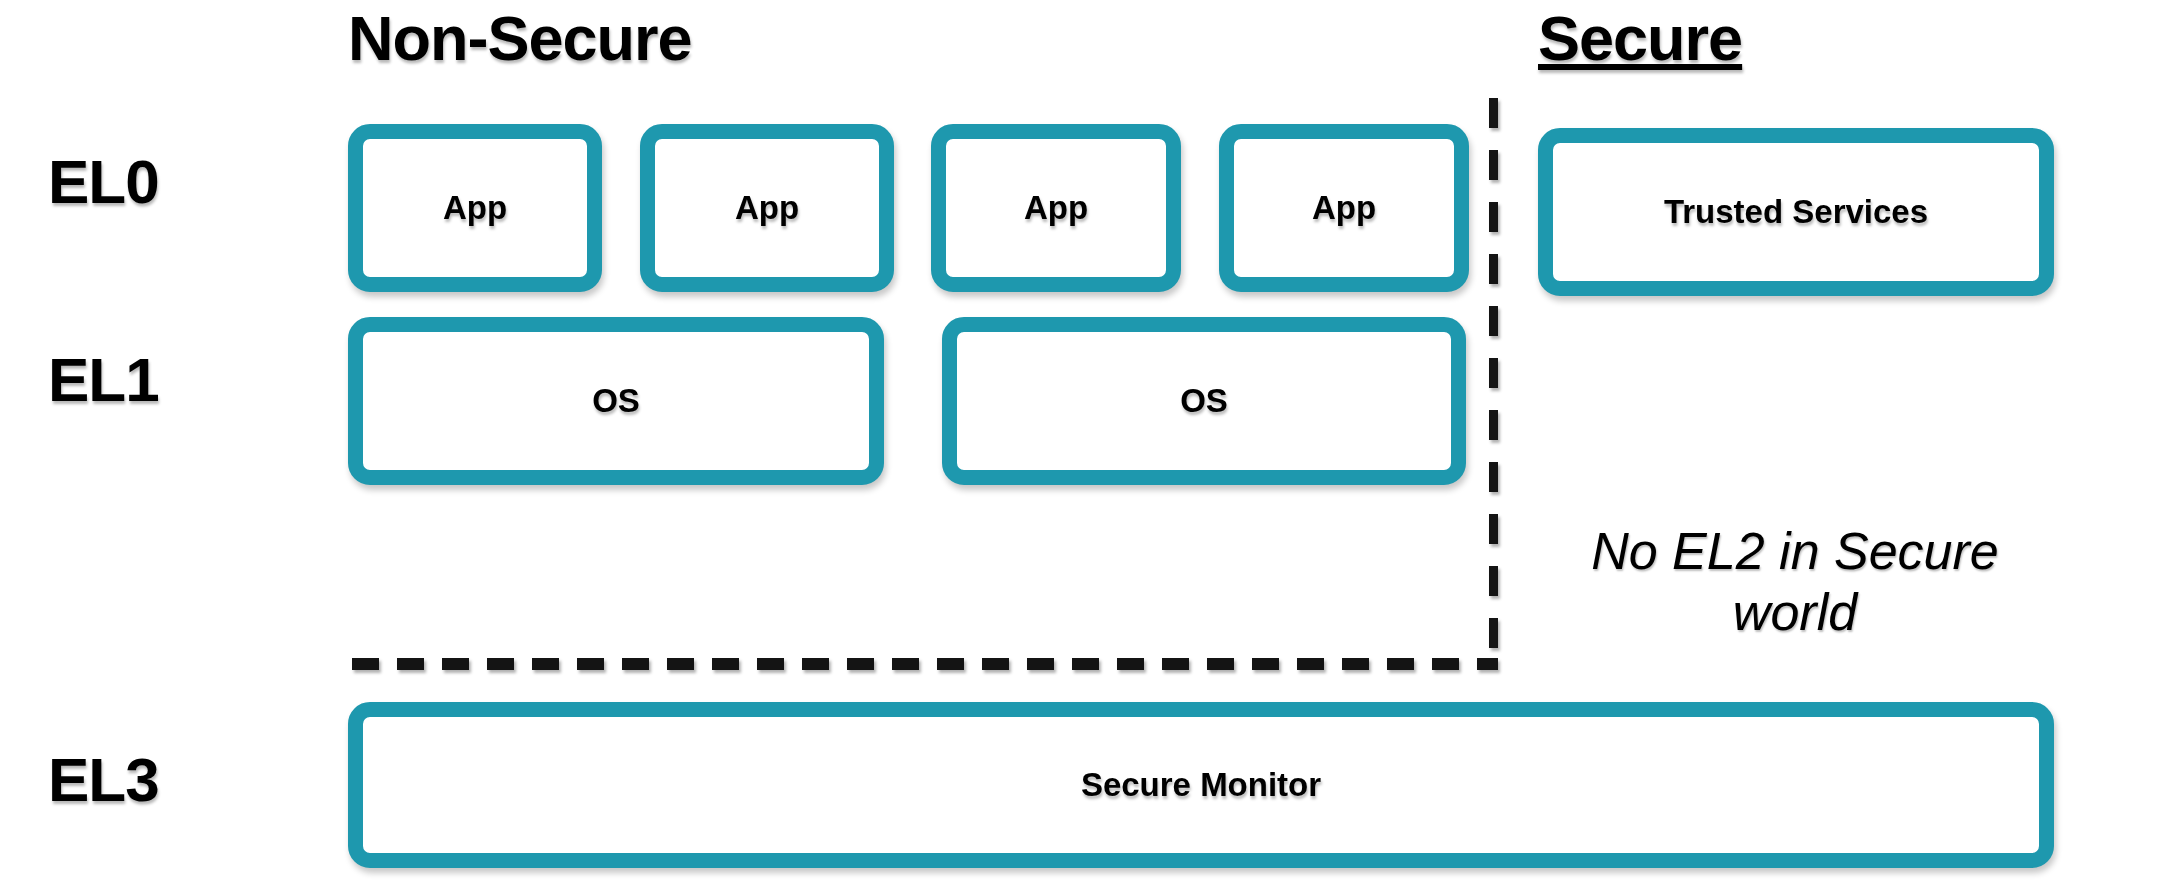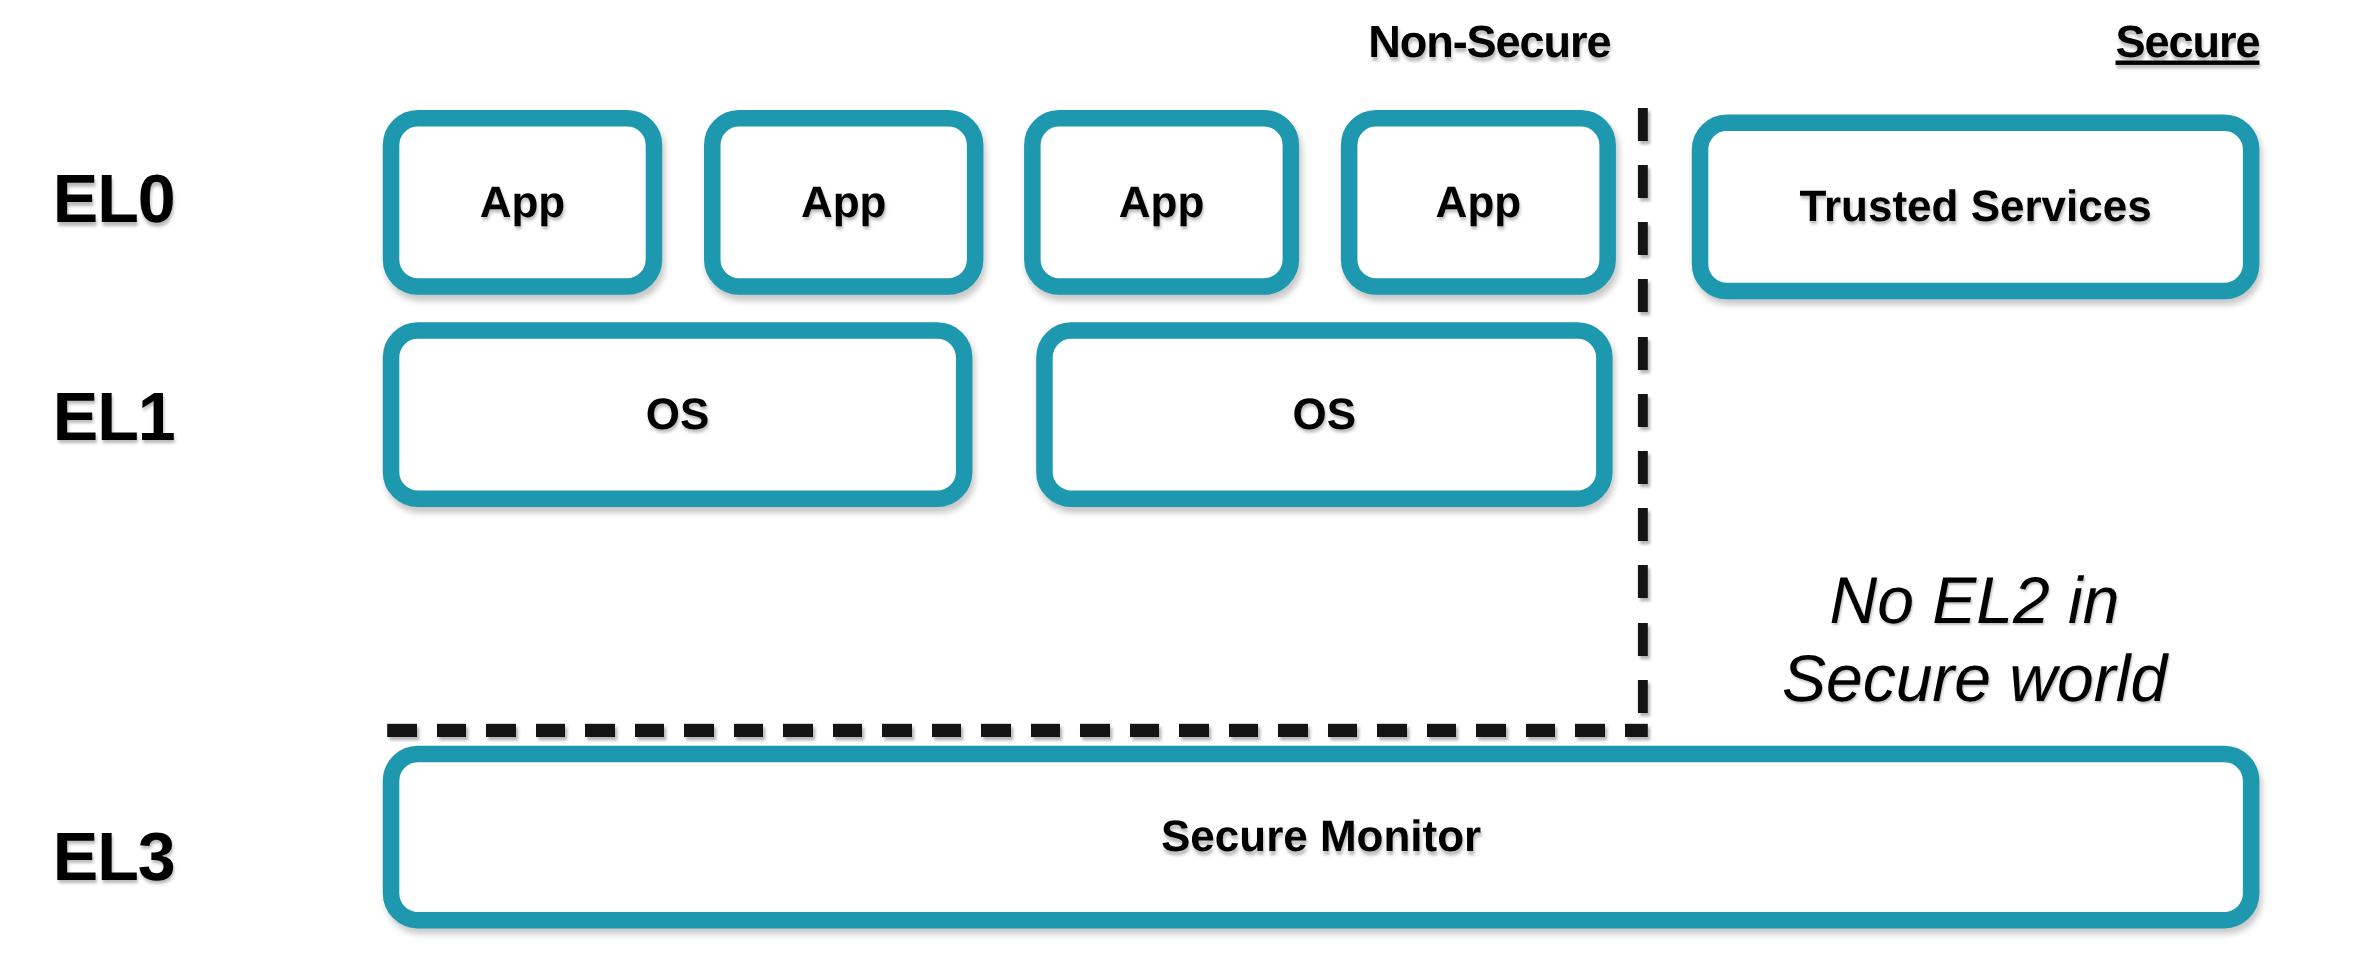--- a/index.html
+++ b/index.html
@@ -18,23 +18,23 @@
     position: relative;
     width: 2164px;
     height: 890px;
     background: var(--background);
     overflow: hidden;
   }
   .hdr {
     position: absolute;
     top: 2px;
     height: 78px;
-    font-size: 41px;
+    font-size: 63px;
     font-weight: bold;
-    text-align: right;
+    text-align: left;
     line-height: 72px;
     color: var(--text);
     text-shadow: 1px 3px 3px rgba(0,0,0,0.28);
     letter-spacing: -1px;
   }
   .hdr-non { left: 348px; width: 1116px; }
   .hdr-sec { left: 1538px; width: 516px; text-decoration: underline; }
 
   .el-label {
     position: absolute;
@@ -48,31 +48,32 @@
     letter-spacing: -1px;
   }
   .el0 { top: 150px; }
   .el1 { top: 348px; }
   .el2 { top: 545px; }
   .el3 { top: 748px; }
 
   .box {
     position: absolute;
     border: 15px solid var(--box-border);
-    border-radius: 32px;
+    border-radius: 22px;
     background: var(--background);
     display: flex;
     align-items: center;
     justify-content: center;
-    font-size: 40px;
+    font-size: 33px;
     font-weight: bold;
     color: var(--text);
     text-align: center;
     box-shadow: 2px 5px 6px rgba(0,0,0,0.22);
     text-shadow: 1px 3px 3px rgba(0,0,0,0.28);
+    margin-top: 24px;
   }
 
   
   .app1 { left: 348px;  top: 100px; width: 254px; height: 168px; }
   .app2 { left: 640px;  top: 100px; width: 254px; height: 168px; }
   .app3 { left: 931px;  top: 100px; width: 250px; height: 168px; }
   .app4 { left: 1219px; top: 100px; width: 250px; height: 168px; }
   .ts   { left: 1538px; top: 104px; width: 516px; height: 168px; }
 
   
@@ -82,21 +83,21 @@
 
   
   .hyp  { left: 348px;  top: 487px; width: 1116px; height: 163px; }
   .note {
     position: absolute;
     left: 1560px; top: 512px; width: 470px; height: 140px;
     display: flex;
     align-items: center;
     justify-content: center;
     text-align: center;
-    font-size: 60px;
+    font-size: 52px;
     font-style: italic;
     line-height: 1.18;
     color: var(--text);
     text-shadow: 1px 2px 2px rgba(0,0,0,0.25);
   }
 
   
   .sm   { left: 348px;  top: 678px; width: 1706px; height: 166px; }
 
   

